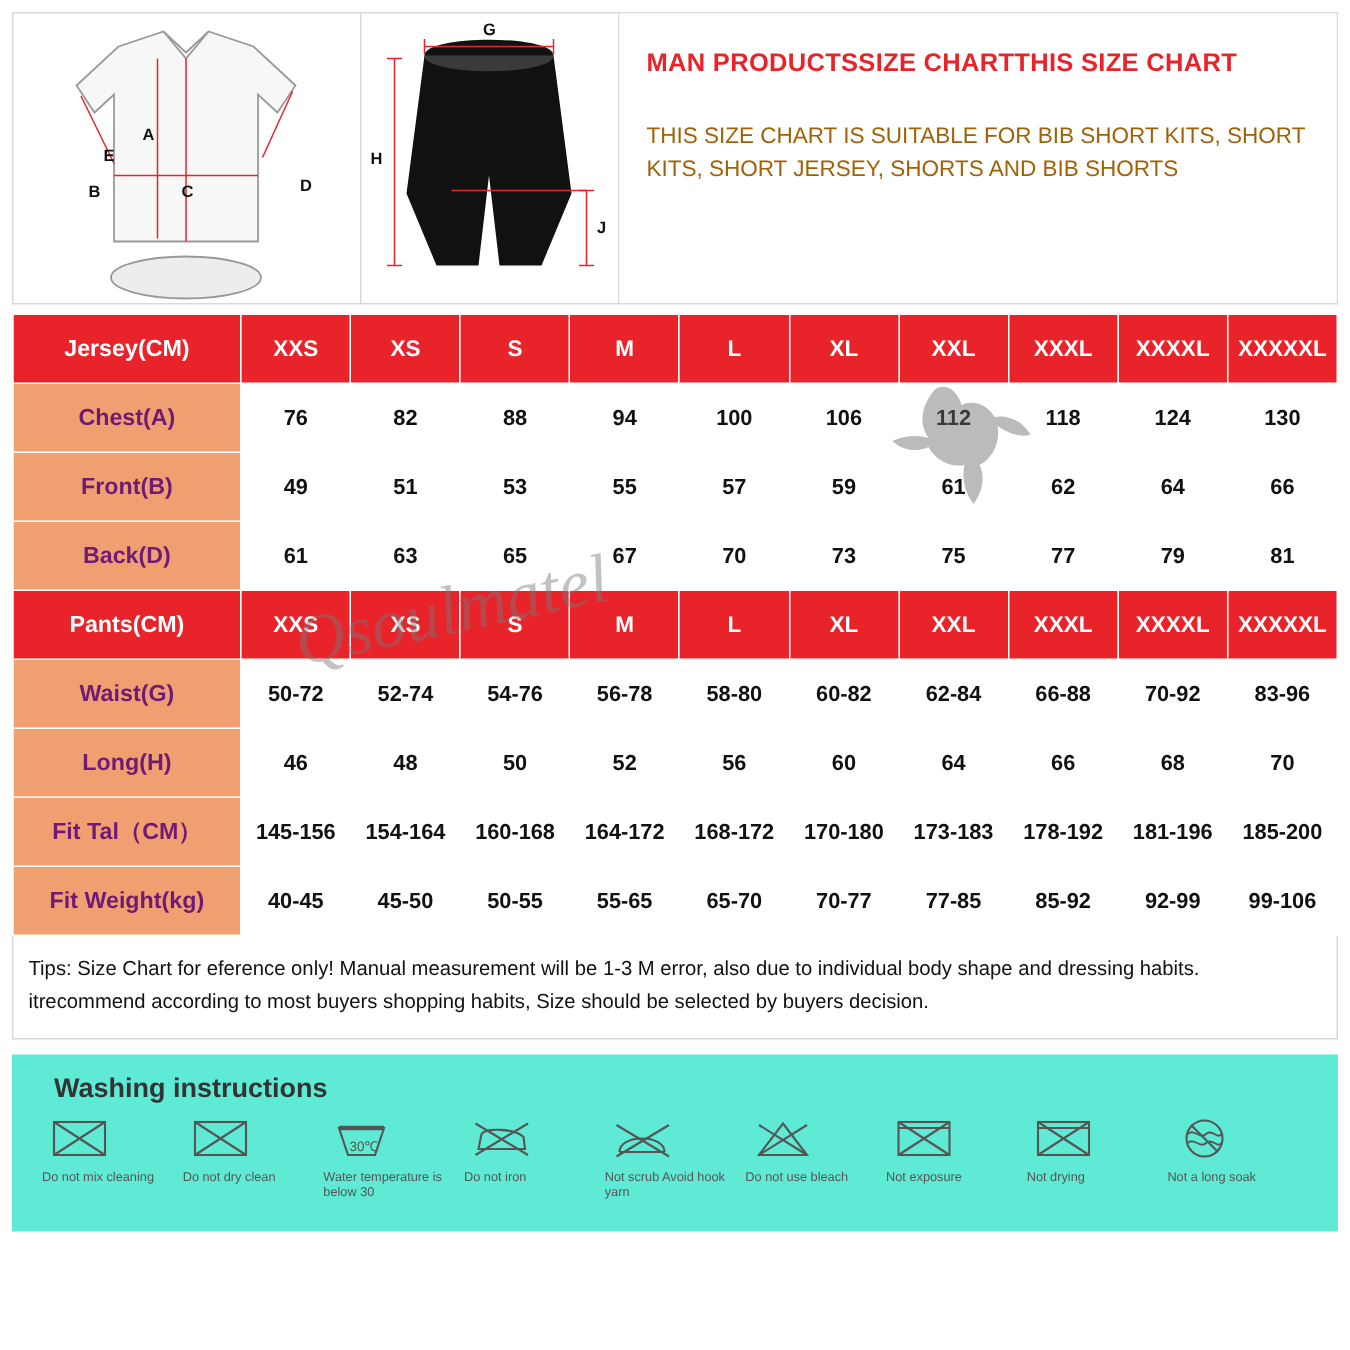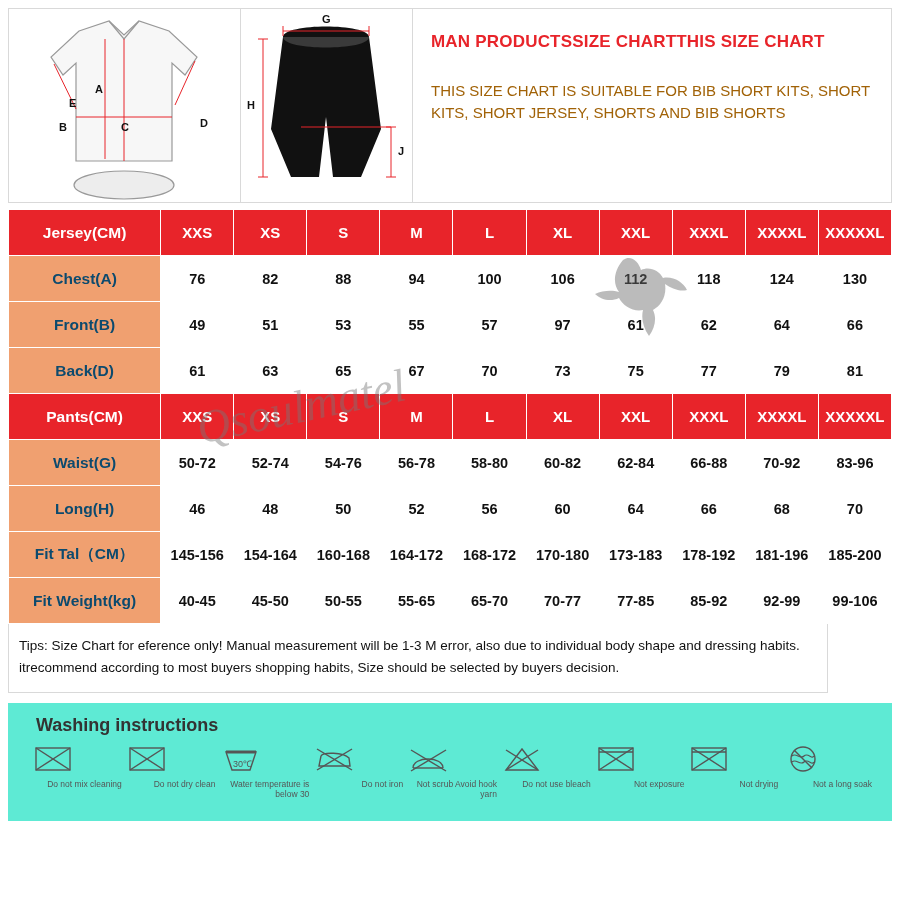--- a/index.html
+++ b/index.html
@@ -22,34 +22,34 @@
   .title-red{color:#e8242a;font-size:17px;font-weight:bold;line-height:1.35;letter-spacing:.2px;}
   .sub-text{margin-top:26px;font-size:15px;line-height:1.5;color:#a16207;}
 
   svg{display:block;}
 
   
   table{border-collapse:collapse;width:884px;table-layout:fixed;margin-top:6px;}
   td,th{border:1px solid #ffffff;font-size:14.5px;text-align:center;height:45px;padding:0;font-weight:bold;}
   .hdr{background:#e8242a;color:#fff;font-size:15px;}
   .hdr-first{background:#e8242a;color:#fff;font-size:15.5px;}
-  .lbl{background:#f0a070;color:#0c4a6e;font-size:15.5px;}
+  .lbl{background:#f0a070;color:#701a75;font-size:15.5px;}
   .val{background:#ffffff;color:#111;}
   .col0{width:152px;}
   .colx{width:73px;}
 
   
-  .tips{border:1px solid #d9d9d9;border-top:none;box-sizing:border-box;width:820px;padding:11px 10px 12px 10px;background:#fff;}
+  .tips{border:1px solid #d9d9d9;border-top:none;box-sizing:border-box;width:884px;padding:11px 10px 12px 10px;background:#fff;}
   .tips p{margin:0;font-size:13.5px;line-height:1.65;color:#111;}
 
   
   .wash{width:884px;margin-top:10px;background:#5eead4;box-sizing:border-box;padding:12px 14px 10px 14px;height:118px;}
   .wash h3{margin:0 0 6px 14px;font-size:18px;font-weight:bold;color:#333;}
   .icons{display:flex;justify-content:space-between;align-items:flex-start;padding:0 6px;}
-  .ic{width:98px;text-align:right;}
+  .ic{width:98px;text-align:left;}
   .ic .cap{font-size:8.5px;color:#555;line-height:1.25;margin-top:3px;}
 
   
   .watermark{
     position:absolute;left:195px;top:380px;
     font-family:"Liberation Serif", serif;
     font-style:italic;font-size:46px;color:rgba(120,120,120,.45);
     transform:rotate(-12deg);pointer-events:none;user-select:none;white-space:nowrap;
   }
   .wm-bird{position:absolute;left:583px;top:252px;pointer-events:none;opacity:.45;}
@@ -157,21 +157,21 @@
         <td class="val">124</td>
         <td class="val">130</td>
       </tr>
       <tr>
         <td class="lbl">Front(B)</td>
         <td class="val">49</td>
         <td class="val">51</td>
         <td class="val">53</td>
         <td class="val">55</td>
         <td class="val">57</td>
-        <td class="val">97</td>
+        <td class="val">59</td>
         <td class="val">61</td>
         <td class="val">62</td>
         <td class="val">64</td>
         <td class="val">66</td>
       </tr>
       <tr>
         <td class="lbl">Back(D)</td>
         <td class="val">61</td>
         <td class="val">63</td>
         <td class="val">65</td>

